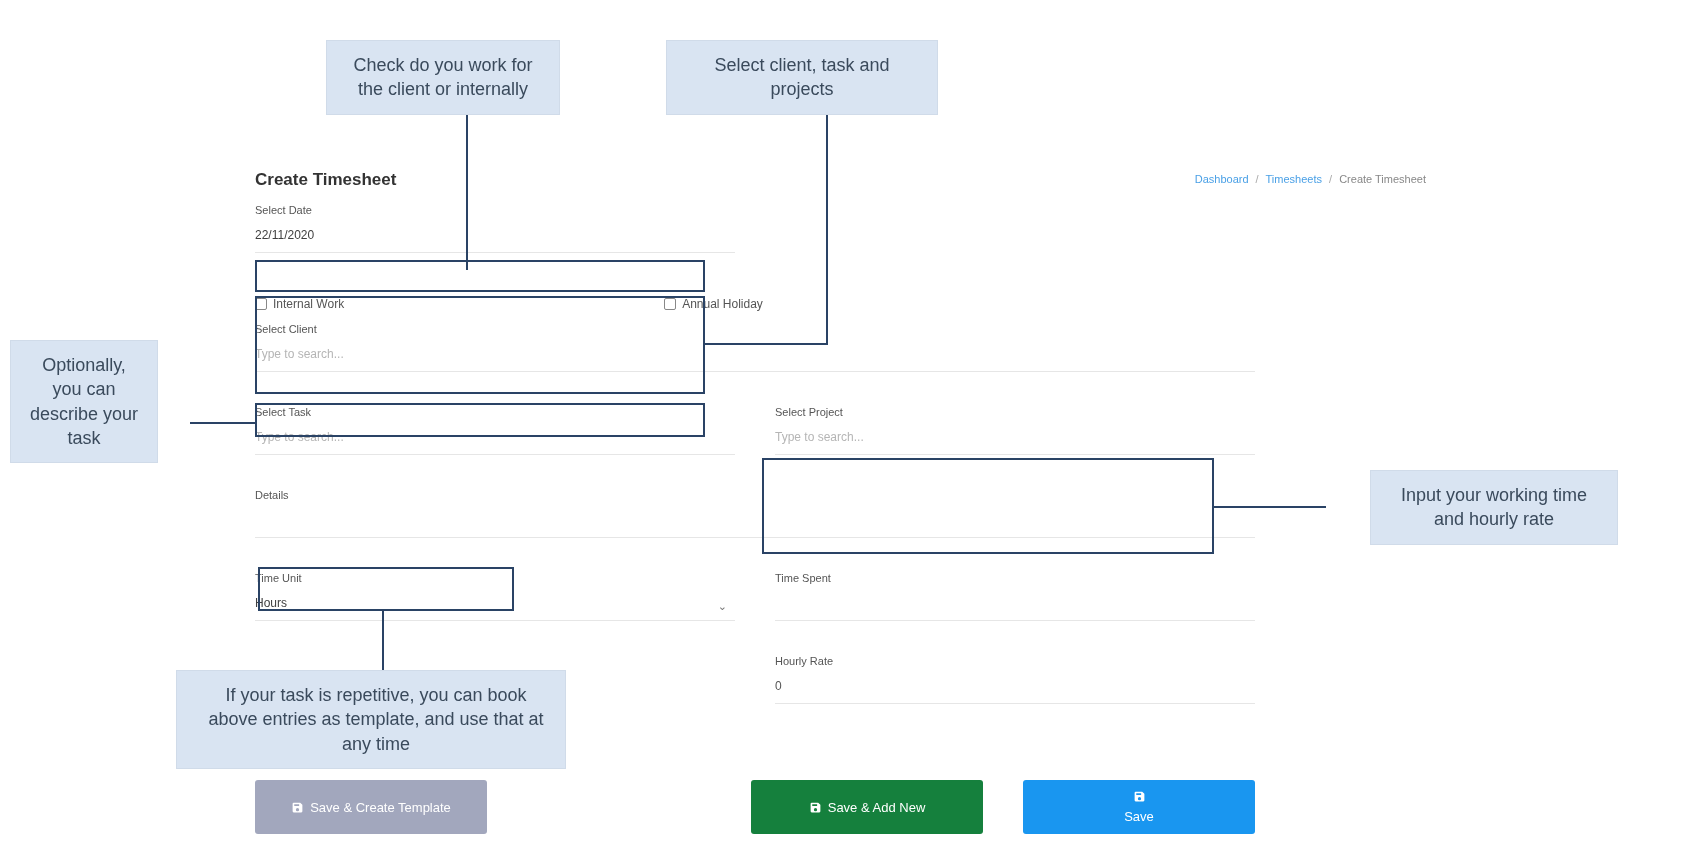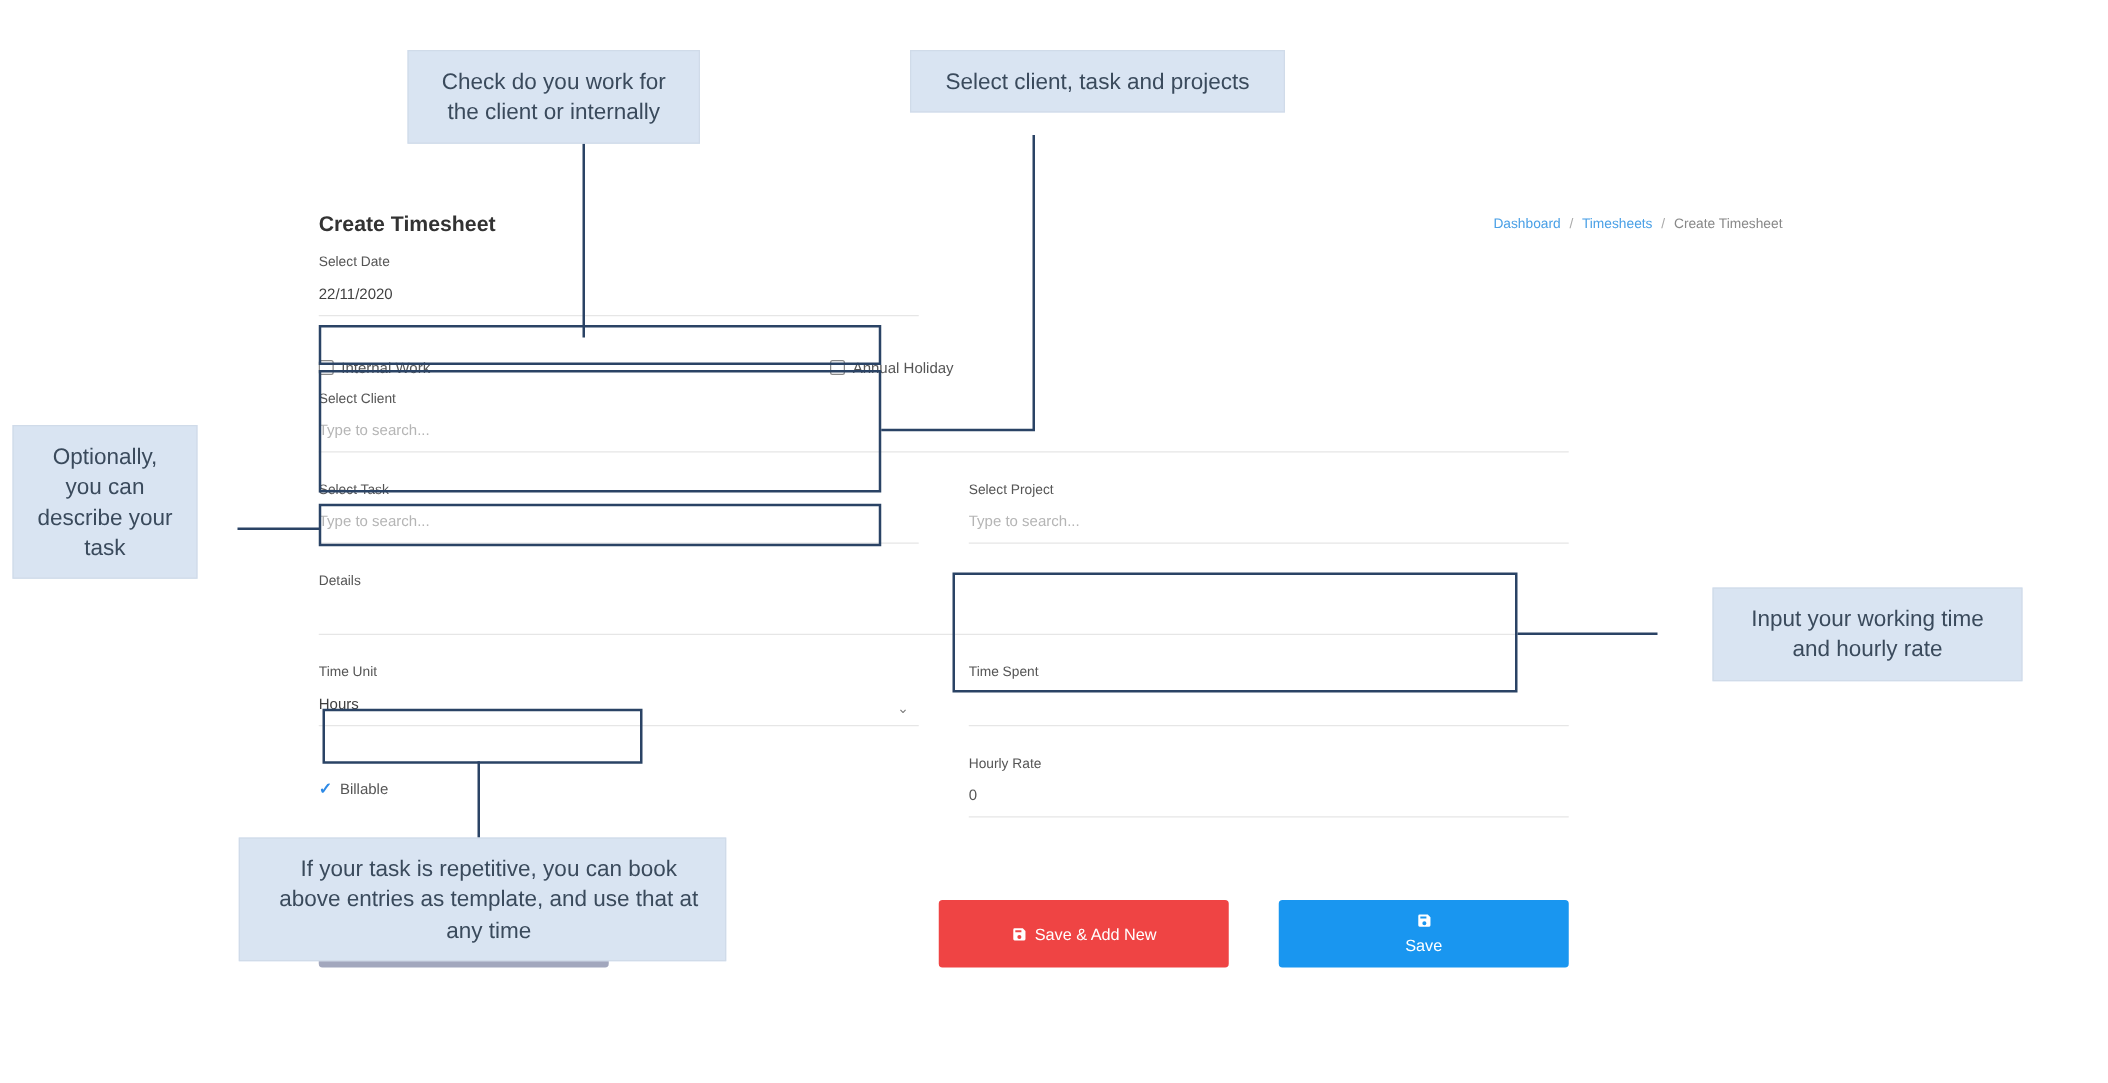--- a/index.html
+++ b/index.html
@@ -75,21 +75,21 @@
     border: none;
     border-bottom: 1px solid #e6e6e6;
     padding: 6px 0 10px 0;
     font-size: 12px;
     color: #555;
     outline: none;
   }
   .text-input::placeholder { color: #b5b5b5; }
   .row { display: flex; gap: 40px; }
   .col { flex: 1; }
-  .block { margin-bottom: 24px; position: relative; }
+  .block { margin-bottom: 34px; position: relative; }
 
   .checkbox-row {
     display: flex;
     gap: 320px;
     padding: 10px 0 12px 0;
   }
   .check-item {
     display: flex;
     align-items: center;
     gap: 6px;
@@ -126,51 +126,51 @@
     gap: 6px;
     border: none;
     border-radius: 3px;
     font-size: 13px;
     color: #fff;
     padding: 10px 20px;
     cursor: pointer;
     min-width: 232px;
   }
   .btn-grey   { background: #a2a7bd; }
-  .btn-light  { background: #ef4444; margin-left: 10px; }
+  .btn-light  { background: #15803d; margin-left: 10px; }
   .btn-blue   { background: #1996f0; flex-direction: column; }
   .save-icon {
     width: 13px; height: 13px;
   }
   .caret {
     position: absolute;
     right: 8px;
     top: 28px;
     font-size: 11px;
     color: #777;
     pointer-events: none;
   }
 </style>
 </head>
 <body>
 
 <div class="callout" style="left:326px; top:40px; width:234px;">Check do you work for the client or internally</div>
 <div class="connector" style="left:466px; top:108px; width:2px; height:162px;"></div>
 
-<div class="callout" style="left:728px; top:40px; width:300px;">Select client, task and projects</div>
+<div class="callout" style="left:666px; top:40px; width:272px;">Select client, task and projects</div>
 <div class="connector" style="left:826px; top:108px; width:2px; height:236px;"></div>
 <div class="connector" style="left:705px; top:343px; width:123px; height:2px;"></div>
 
 <div class="callout" style="left:10px; top:340px; width:148px;">Optionally, you can describe your task</div>
 <div class="connector" style="left:190px; top:422px; width:66px; height:2px;"></div>
 
 <div class="callout" style="left:1370px; top:470px; width:248px;">Input your working time and hourly rate</div>
 <div class="connector" style="left:1214px; top:506px; width:112px; height:2px;"></div>
 
-<div class="callout" style="left:191px; top:670px; width:390px;padding-left:28px;">If your task is repetitive, you can book above entries as template, and use that at any time</div>
+<div class="callout" style="left:176px; top:670px; width:390px;padding-left:28px;">If your task is repetitive, you can book above entries as template, and use that at any time</div>
 <div class="connector" style="left:382px; top:609px; width:2px; height:62px;"></div>
 
 <div class="highlight-box" style="left:255px; top:260px; width:450px; height:32px;"></div>
 <div class="highlight-box" style="left:255px; top:296px; width:450px; height:98px;"></div>
 <div class="highlight-box" style="left:255px; top:403px; width:450px; height:34px;"></div>
 <div class="highlight-box" style="left:762px; top:458px; width:452px; height:96px;"></div>
 <div class="highlight-box" style="left:258px; top:567px; width:256px; height:44px;"></div>
 
 <div class="breadcrumb">
   <a href="#">Dashboard</a>

